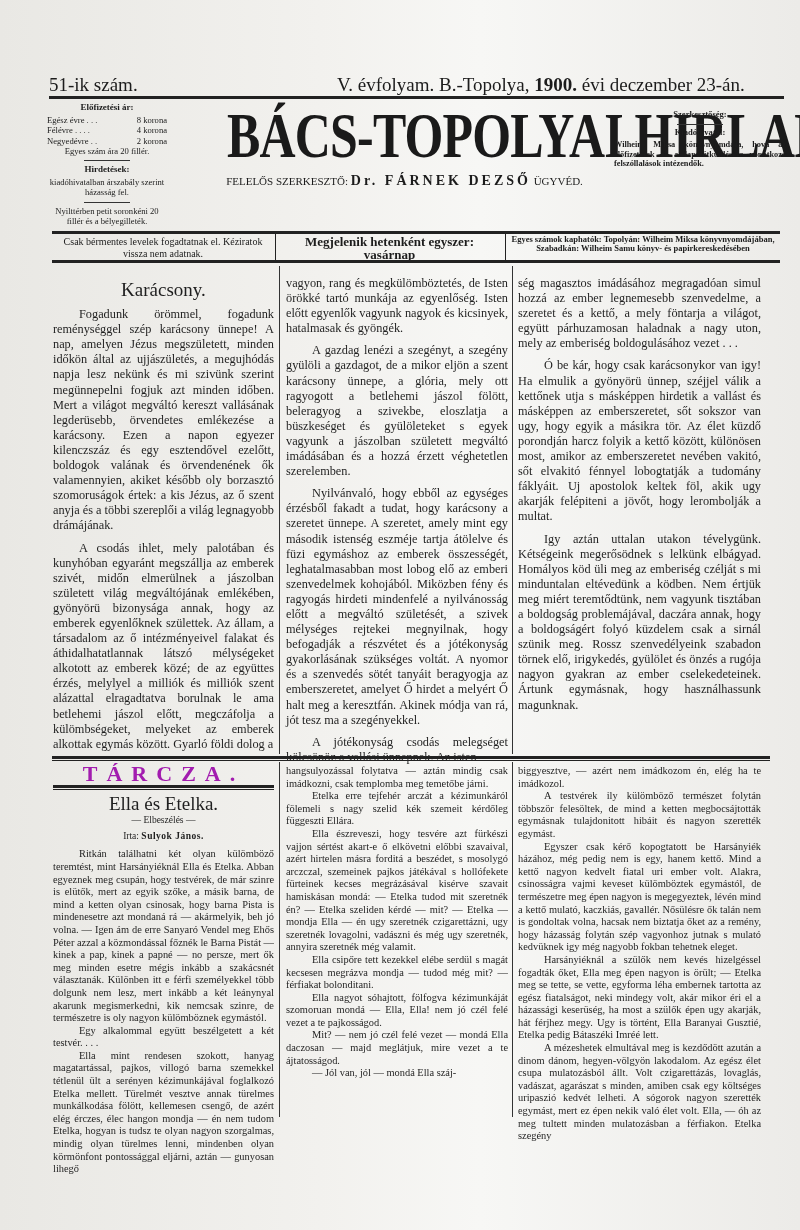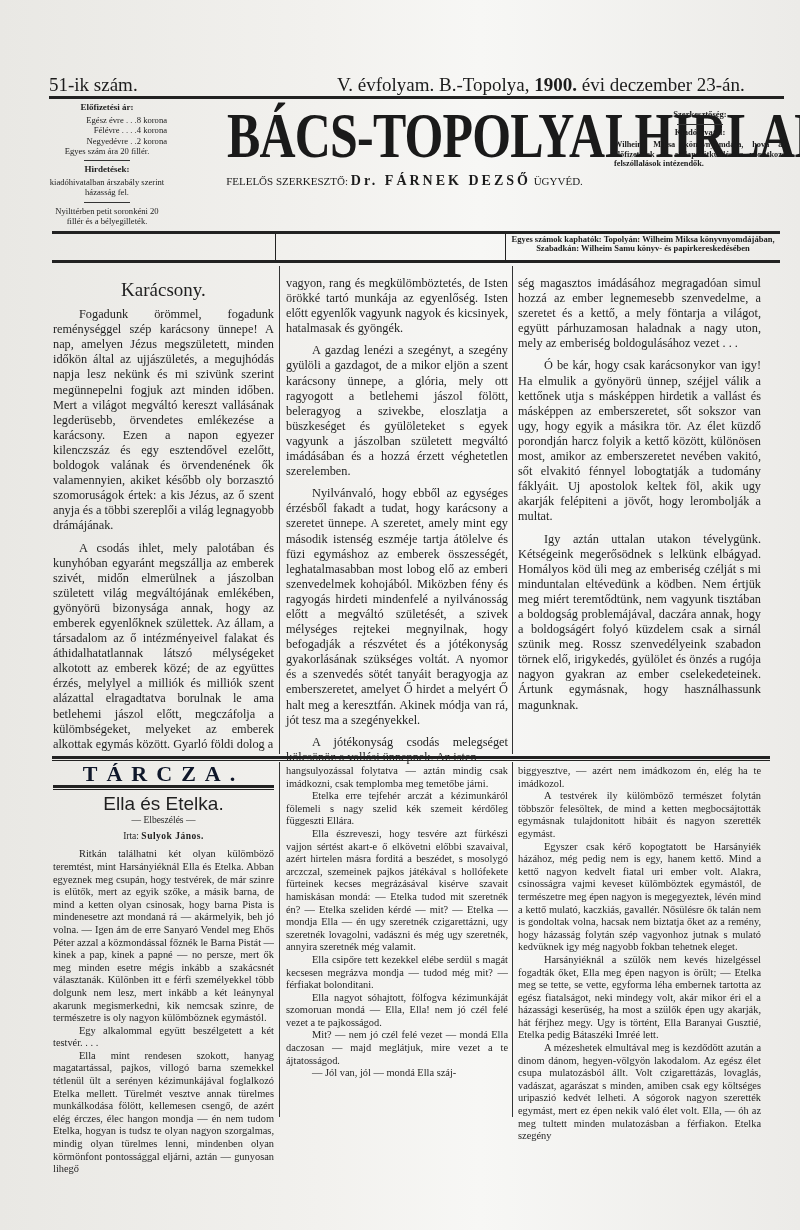--- a/index.html
+++ b/index.html
@@ -14,21 +14,21 @@
 
   
   .issue-no { position:absolute; left:42px; top:74px; font-family:"Liberation Serif", serif; font-size:19px; }
   .dateline { position:absolute; left:330px; top:74px; font-family:"Liberation Serif", serif; font-size:19px; white-space:nowrap; }
   .dateline b { font-weight:bold; }
   .rule-top { position:absolute; left:42px; top:96px; width:735px; height:3px; background:#222; }
 
   
   .hbox-left { position:absolute; left:40px; top:102px; width:120px; font-family:"Liberation Serif", serif; font-size:8.6px; line-height:10.2px; }
   .hbox-left .h { text-align:center; font-weight:bold; font-size:9px; margin-bottom:3px; }
-  .hbox-left .row { display:flex; justify-content:flex-end; }
+  .hbox-left .row { display:flex; justify-content:space-between; }
   .hbox-left .c { text-align:center; }
   .hbox-left .sep { width:46px; height:1px; background:#333; margin:4px auto 3px; }
 
   
   .masthead { position:absolute; left:170px; top:104px; width:455px; text-align:center; }
   .masthead .title {
     font-family:"Liberation Serif", serif; font-weight:bold; font-size:64px; line-height:64px;
     letter-spacing:-1px; transform:scaleX(0.78); transform-origin:center; white-space:nowrap;
     color:#1a1a1a;
   }
@@ -59,24 +59,24 @@
   .col p.noind { text-indent:0; }
   .col p + p { margin-top:7px; }
   .feuil p + p { margin-top:0; }
   .art-title { font-family:"Liberation Serif", serif; font-size:19px; text-align:center; margin:14px 0 10px; }
 
   .colsep { position:absolute; width:1px; background:#333; }
 
   .rule-mid { position:absolute; left:45px; top:756px; width:718px; height:3px; background:#222; }
   .rule-mid2 { position:absolute; left:45px; top:760px; width:718px; height:1px; background:#222; }
 
-  .tarcza { text-align:center; font-family:"Liberation Serif", serif; font-weight:bold; font-size:22px; letter-spacing:9px; margin-top:4px; color:#0f172a; }
+  .tarcza { text-align:center; font-family:"Liberation Serif", serif; font-weight:bold; font-size:22px; letter-spacing:9px; margin-top:4px; color:#a21caf; }
   .tarcza-rule { height:3px; background:#222; margin-top:4px; }
   .tarcza-rule2 { height:1px; background:#222; margin-top:1px; }
-  .story-title { text-align:center; font-family:Liberation Sans, sans-serif; font-size:19px; margin:8px 0 4px; }
+  .story-title { text-align:center; font-family:Liberation Serif, serif; font-size:19px; margin:8px 0 4px; }
   .story-sub { text-align:center; font-size:9.5px; margin-bottom:3px; }
   .story-author { text-align:center; font-size:9.5px; margin-bottom:6px; }
   .story-author b { letter-spacing:0.5px; }
 </style>
 </head>
 <body>
 
 <div class="page">
 
   <div class="issue-no">51-ik szám.</div>
@@ -119,21 +119,26 @@
   </div>
 
   <div class="hbox-right">
     <div class="h">Szerkesztőség:</div>
     <div class="sep"></div>
     <div class="h">Kiadóhivatal:</div>
     <div class="p">Wilheim Miksa könyvnyomdája, hova az előfizetések és a lapszétküldésére vonatkozó felszóllalások intézendők.</div>
   </div>
 
   <div class="rule-bar1"></div>
+  <div class="bar-cell bar-a">Csak bérmentes levelek fogadtatnak el. Kéziratok vissza nem adatnak.</div>
   <div class="vsep" style="left:268px; top:234px; height:26px;"></div>
+  <div class="bar-cell bar-b">
+    <div>Megjelenik hetenként egyszer:</div>
+    <div>vasárnap</div>
+  </div>
   <div class="vsep" style="left:498px; top:234px; height:26px;"></div>
   <div class="bar-cell bar-c">Egyes számok kaphatók: Topolyán: Wilheim Miksa könyvnyomdájában, Szabadkán: Wilheim Samu könyv- és papirkereskedésében</div>
   <div class="rule-bar2"></div>
 
   <div class="col lead" style="left:46px; top:268px; width:221px;">
     <div class="art-title">Karácsony.</div>
     <p>Fogadunk örömmel, fogadunk reménységgel szép karácsony ünnepe! A nap, amelyen Jézus megszületett, minden időkön által az ujjászületés, a megujhódás napja lesz nekünk és mi szivünk szerint megünnepelni fogjuk azt minden időben. Mert a világot megváltó kereszt vallásának legderüsebb, örvendetes emlékezése a karácsony. Ezen a napon egyezer kilenczszáz és egy esztendővel ezelőtt, boldogok valának és örvendenének ők valamennyien, akiket később oly borzasztó szomoruságok értek: a kis Jézus, az ő szent anyja és a többi szereplői a világ legnagyobb drámájának.</p>
     <p>A csodás ihlet, mely palotában és kunyhóban egyaránt megszállja az emberek szivét, midőn elmerülnek a jászolban született világ megváltójának emlékében, gyönyörü bizonysága annak, hogy az emberek egyenlőknek születtek. Az állam, a társadalom az ő intézményeivel falakat és áthidalhatatlannak látszó mélységeket alkotott az emberek közé; de az együttes érzés, melylyel a milliók és milliók szent alázattal elragadtatva borulnak le ama betlehemi jászol előtt, megczáfolja a külömbségeket, melyeket az emberek alkottak egymás között. Gyarló földi dolog a</p>
   </div>
   <div class="colsep" style="left:272px; top:266px; height:488px;"></div>

